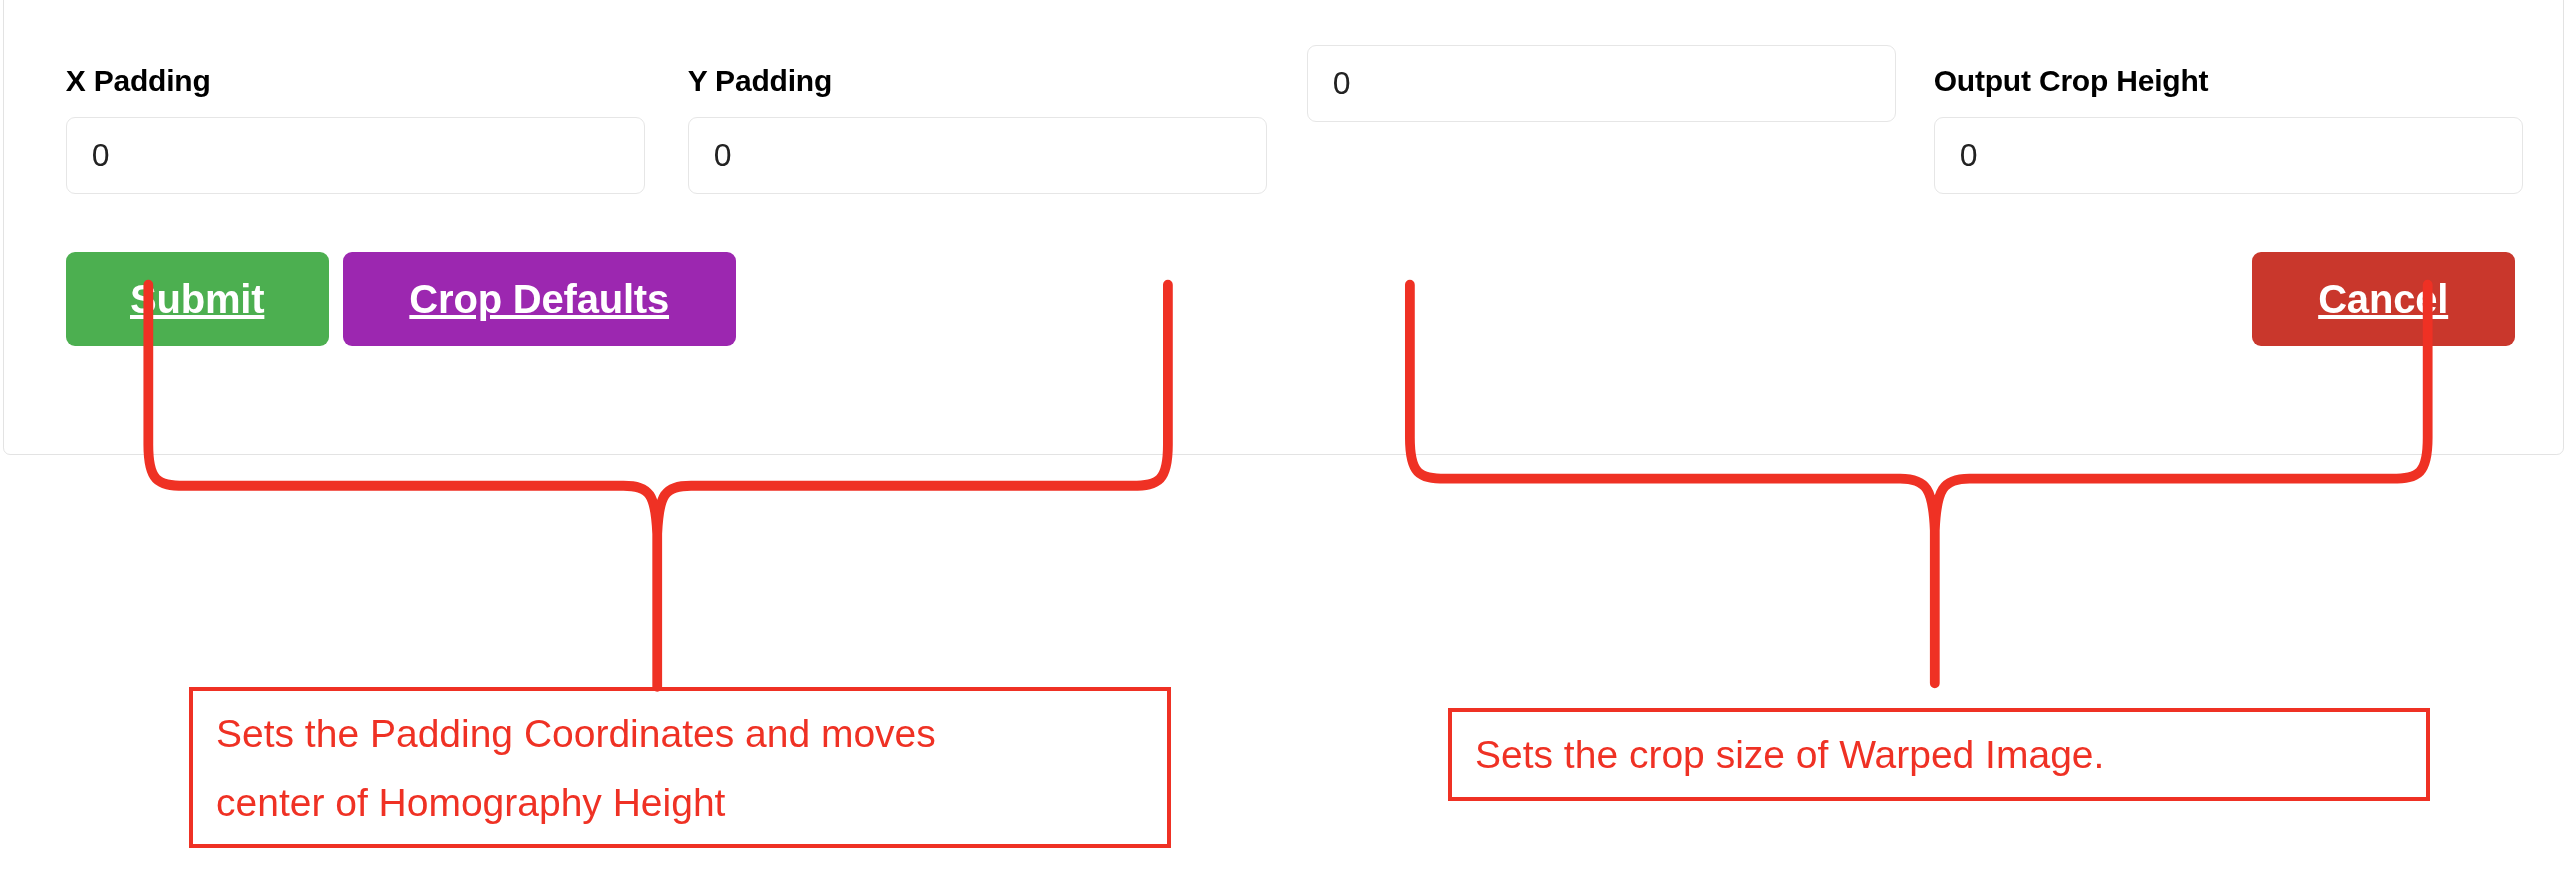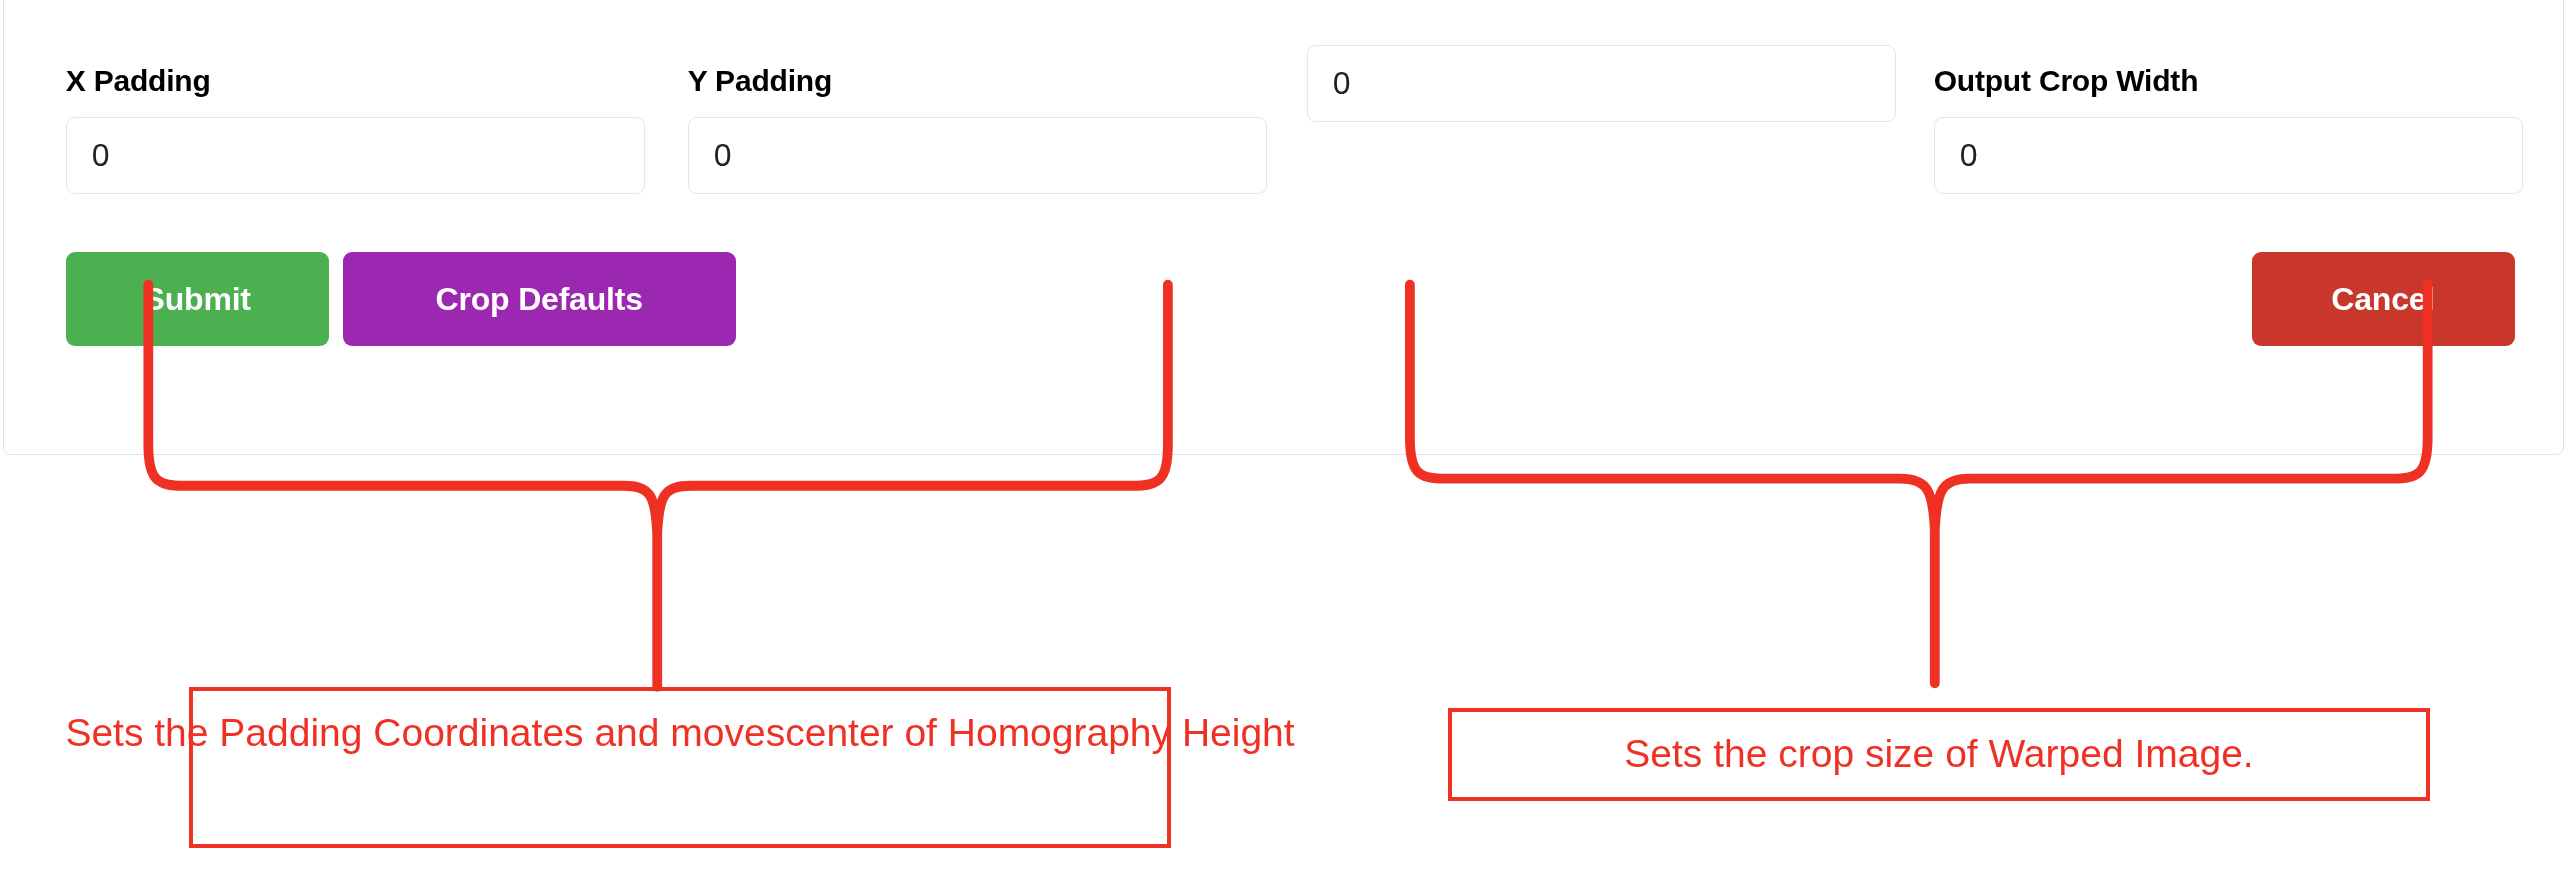--- a/index.html
+++ b/index.html
@@ -71,26 +71,27 @@
 
   
   .btn {
     position: absolute;
     display: flex;
     align-items: center;
     justify-content: center;
     border: none;
     border-radius: 9px;
     color: #ffffff;
-    font-size: 32px;
+    font-size: 40px;
     font-weight: bold;
     letter-spacing: -0.2px;
     cursor: pointer;
     font-family: "Liberation Sans", sans-serif;
     padding: 0;
+    text-decoration: underline;
   }
   .btn-submit {
     left: 62px;
     top: 287px;
     width: 263px;
     height: 94px;
     background: #4caf50;
   }
   .btn-defaults {
     left: 339px;
@@ -116,21 +117,21 @@
     height: 879px;
     pointer-events: none;
   }
 
   .annot-box {
     position: absolute;
     box-sizing: border-box;
     border: 4.5px solid #ef3124;
     background: transparent;
     display: flex;
-    flex-direction: row;
+    flex-direction: column;
     justify-content: center;
     padding: 7.1px 23px;
   }
   .annot-box .line {
     color: #ef3124;
     font-size: 39px;
     line-height: 69px;
     white-space: nowrap;
     font-family: "Liberation Sans", sans-serif;
   }
@@ -163,21 +164,21 @@
     <div class="field f2">
       <div class="field-label">Y Padding</div>
       <div class="field-input">0</div>
     </div>
 
     <div class="field f3">
       <div class="field-input">0</div>
     </div>
 
     <div class="field f4">
-      <div class="field-label">Output Crop Width</div>
+      <div class="field-label">Output Crop Height</div>
       <div class="field-input">0</div>
     </div>
 
   </div>
 
   <div class="btn btn-submit">Submit</div>
   <div class="btn btn-defaults">Crop Defaults</div>
   <div class="btn btn-cancel">Cancel</div>
 
 </div>

